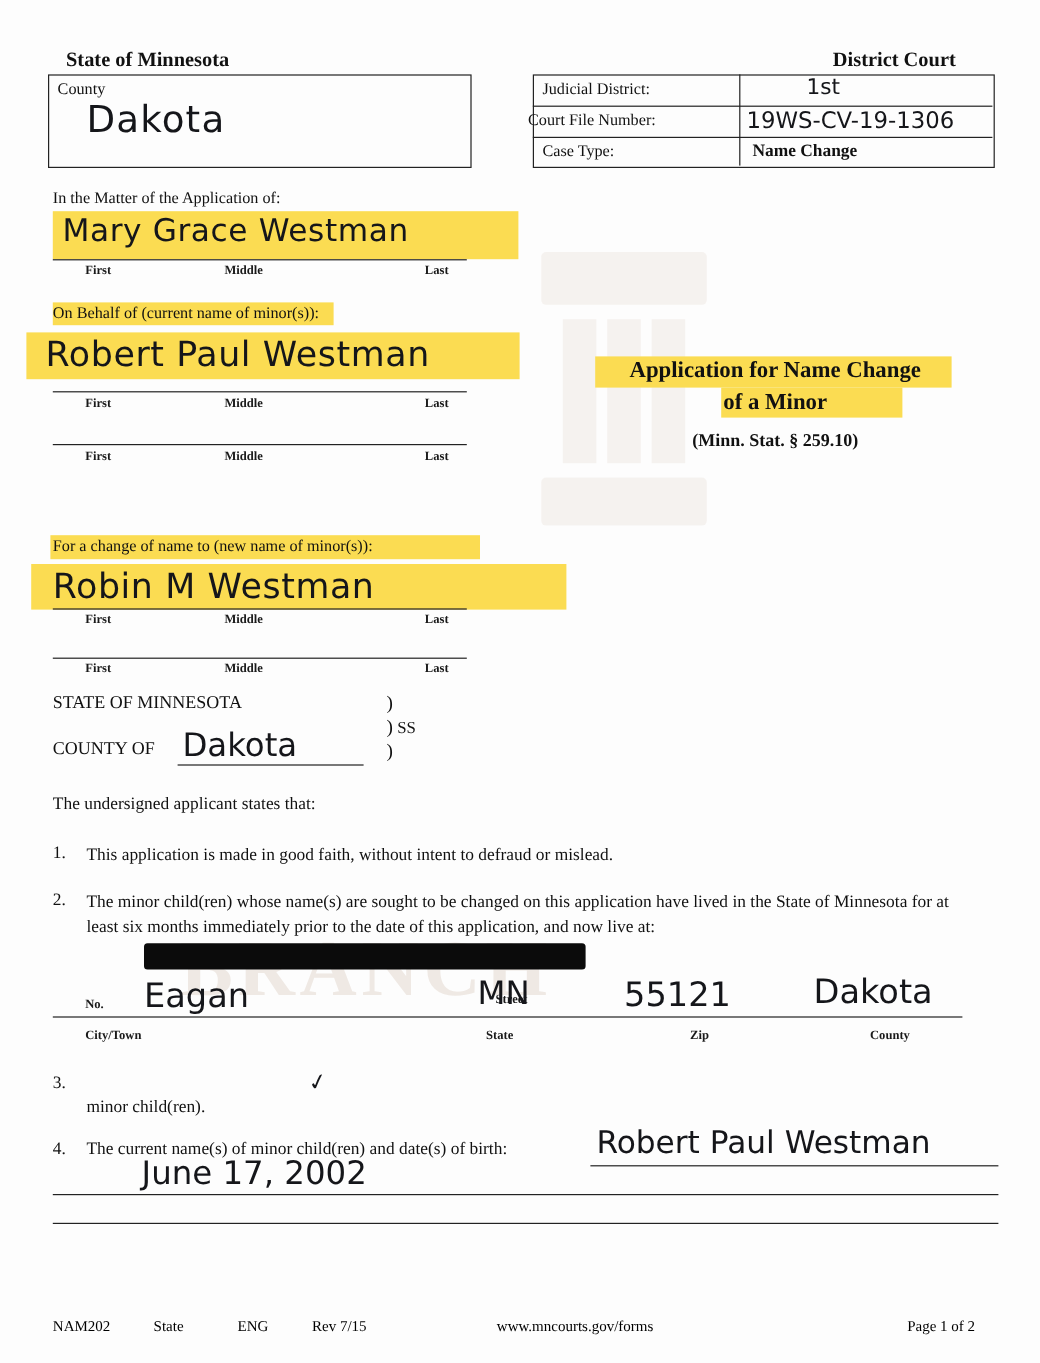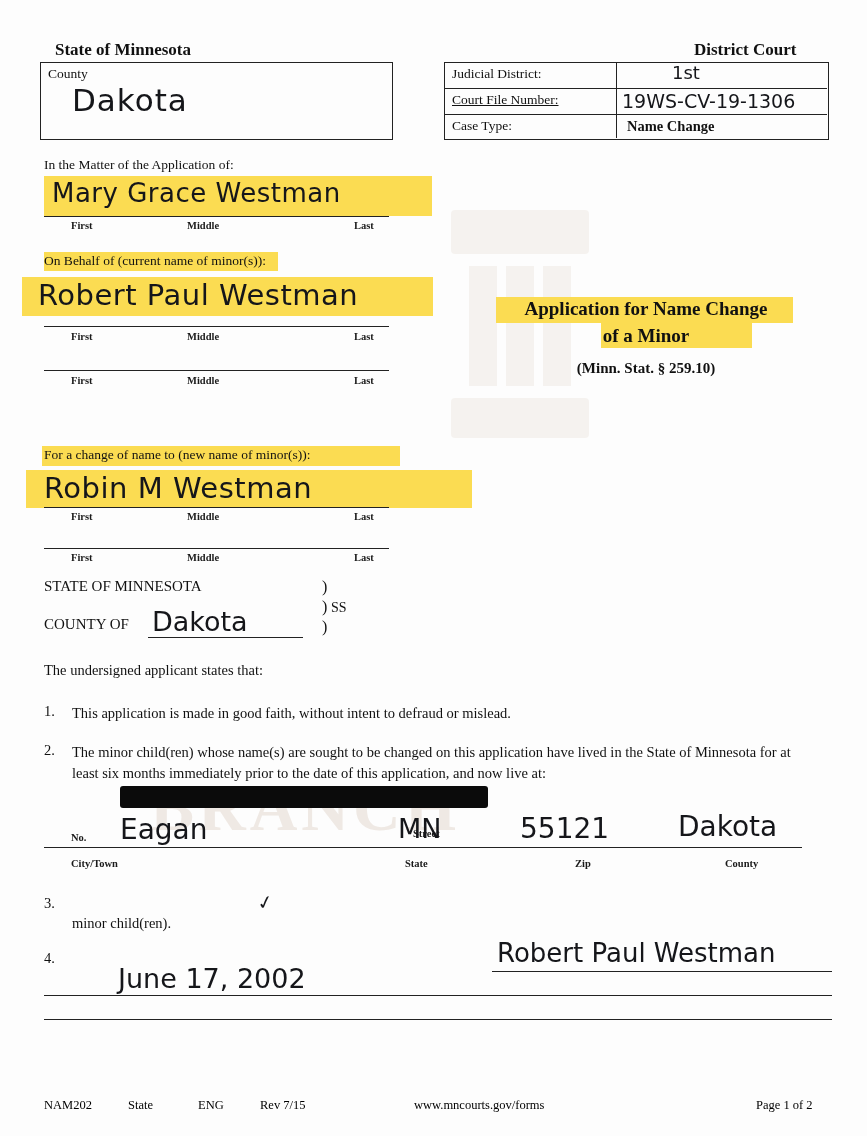--- a/index.html
+++ b/index.html
@@ -108,21 +108,21 @@
   }
   .court-vline {
     position: absolute;
     left: 616px; top: 62px;
     width: 0; height: 76px;
     border-left: 1.4px solid #222;
     z-index: 4;
   }
   .court-label { font-size: 13.5px; }
   #judicial-district-label { left: 452px; top: 66px; }
-  #court-file-number-label { left: 452px; top: 92px; text-decoration: underline; }
+  #court-file-number-label { left: 440px; top: 92px; }
   #case-type-label { left: 452px; top: 118px; }
   #judicial-district-value {
     left: 672px; top: 62px;
     font-size: 18px;
   }
   #court-file-number-value {
     left: 622px; top: 90px;
     font-size: 19px;
   }
   #case-type-value {
@@ -384,20 +384,21 @@
   <div class="abs tinylabel" id="addr-citytown-label">City/Town</div>
   <div class="abs tinylabel" id="addr-state-label">State</div>
   <div class="abs tinylabel" id="addr-zip-label">Zip</div>
   <div class="abs tinylabel" id="addr-county-label">County</div>
 
   <div class="abs num" id="item3-num">3.</div>
   <div class="abs" id="item3-line2">minor child(ren).</div>
   <div id="parent-check" class="hand">✓</div>
 
   <div class="abs num" id="item4-num">4.</div>
+  <div class="abs" id="item4-text">The current name(s) of minor child(ren) and date(s) of birth:</div>
   <div class="abs hand" id="item4-name-value">Robert Paul Westman</div>
   <div class="abs hand" id="item4-dob-value">June 17, 2002</div>
   <div class="abs" id="item4-line1"></div>
   <div class="abs" id="item4-line2"></div>
   <div class="abs" id="item4-line3"></div>
 
   <div class="abs footer" id="footer-form">NAM202</div>
   <div class="abs footer" id="footer-state">State</div>
   <div class="abs footer" id="footer-lang">ENG</div>
   <div class="abs footer" id="footer-rev">Rev 7/15</div>

